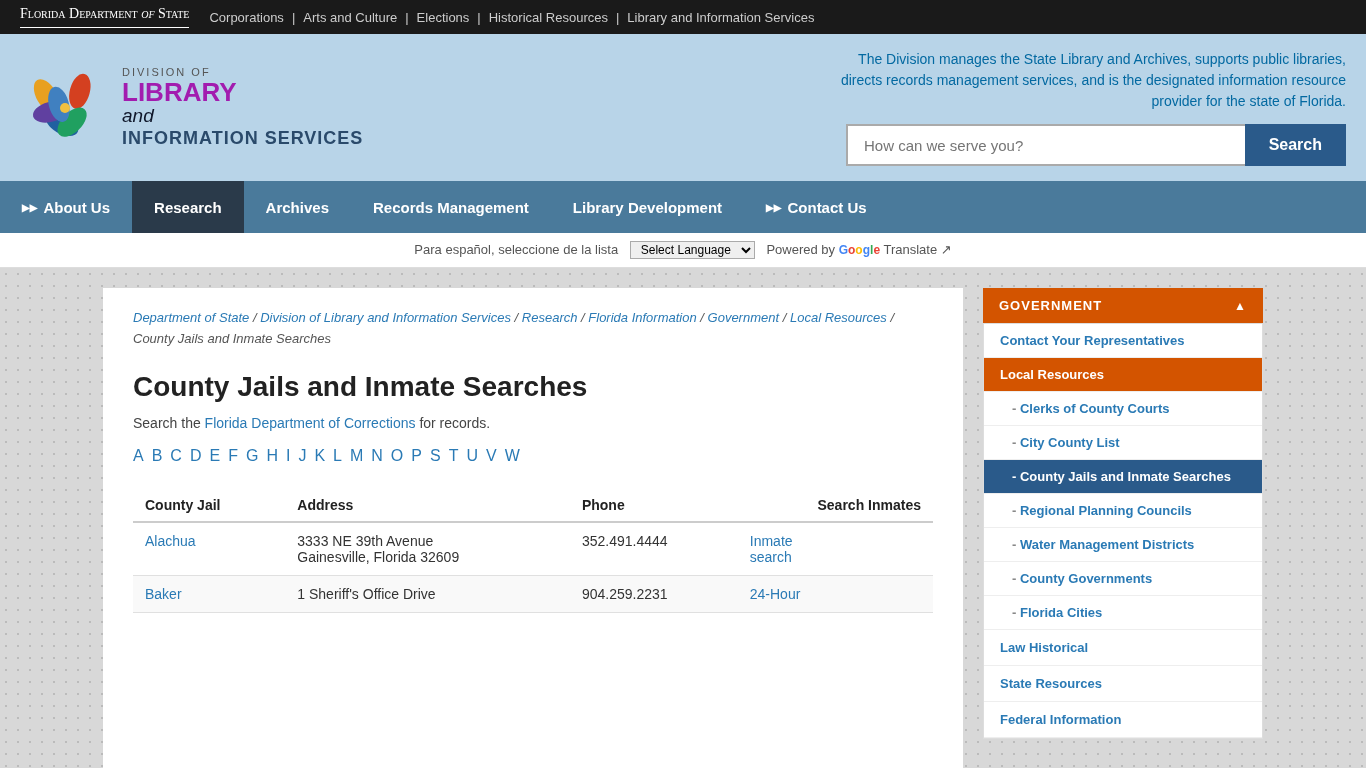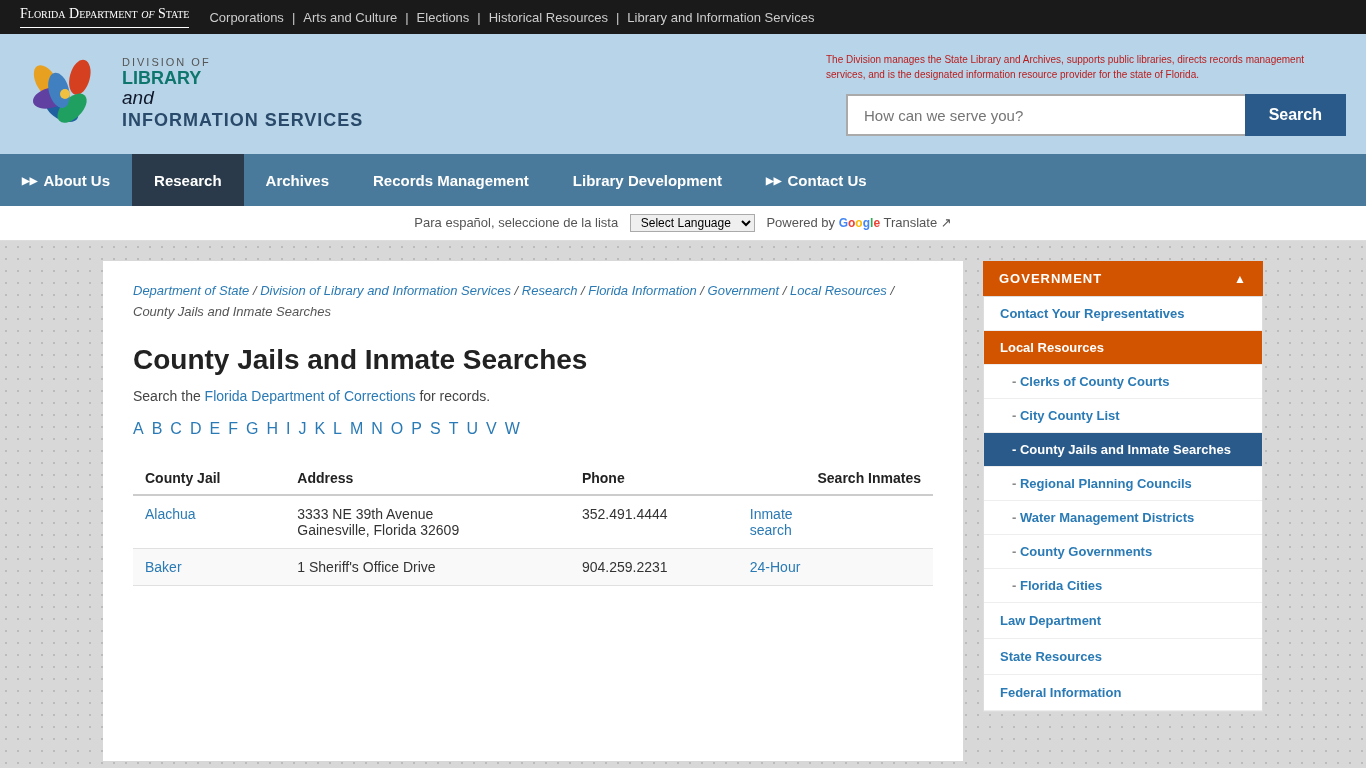--- a/index.html
+++ b/index.html
@@ -55,23 +55,23 @@
     .logo-text {
       line-height: 1.2;
     }
     .logo-text .division-of {
       font-size: 11px;
       color: #555;
       letter-spacing: 2px;
       text-transform: uppercase;
     }
     .logo-text .library {
-      font-size: 18px;
-      font-weight: bold;
-      color: #0f766e;
+      font-size: 26px;
+      font-weight: bold;
+      color: #a21caf;
       line-height: 1;
     }
     .logo-text .and {
       font-size: 19px;
       color: #0f172a;
       font-style: italic;
     }
     .logo-text .info-services {
       font-size: 18px;
       font-weight: bold;
@@ -80,23 +80,23 @@
     }
 
     .header-right {
       flex: 1;
       display: flex;
       flex-direction: column;
       align-items: flex-end;
       gap: 12px;
     }
     .header-description {
-      font-size: 10px;
-      color: #b91c1c;
-      text-align: left;
+      font-size: 14px;
+      color: #0369a1;
+      text-align: right;
       max-width: 520px;
       line-height: 1.5;
     }
     .search-bar {
       display: flex;
       width: 500px;
       max-width: 100%;
     }
     .search-bar input {
       flex: 1;
@@ -506,20 +506,20 @@
       <div class="sidebar-nav">
         <a class="link" href="#">Contact Your Representatives</a>
         <a class="active-section" href="#">Local Resources</a>
         <a class="sub" href="#">Clerks of County Courts</a>
         <a class="sub" href="#">City County List</a>
         <a class="sub active-item" href="#">County Jails and Inmate Searches</a>
         <a class="sub" href="#">Regional Planning Councils</a>
         <a class="sub" href="#">Water Management Districts</a>
         <a class="sub" href="#">County Governments</a>
         <a class="sub" href="#">Florida Cities</a>
-        <a class="section-heading" href="#">Law Department</a>
+        <a class="section-heading" href="#">Law Historical</a>
         <a class="section-heading" href="#">State Resources</a>
         <a class="section-heading" href="#">Federal Information</a>
       </div>
     </div>
 
   </div>
 </div>
 
 </body></html>

